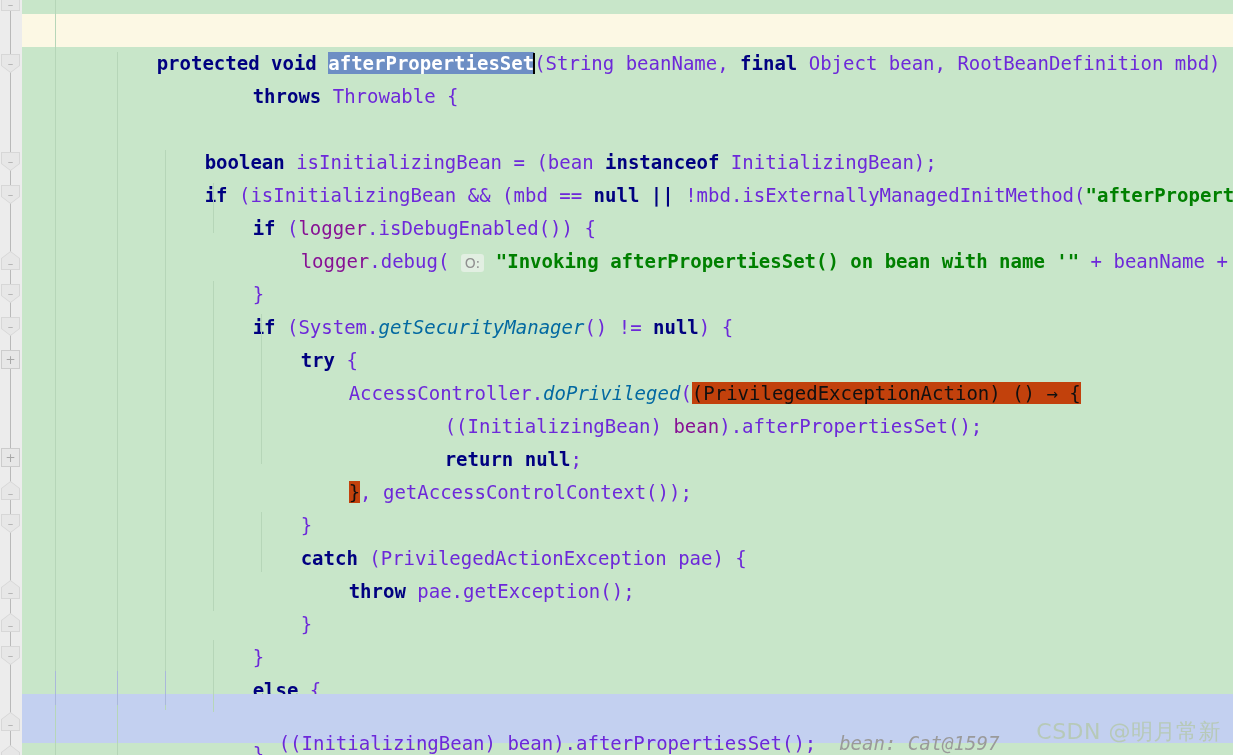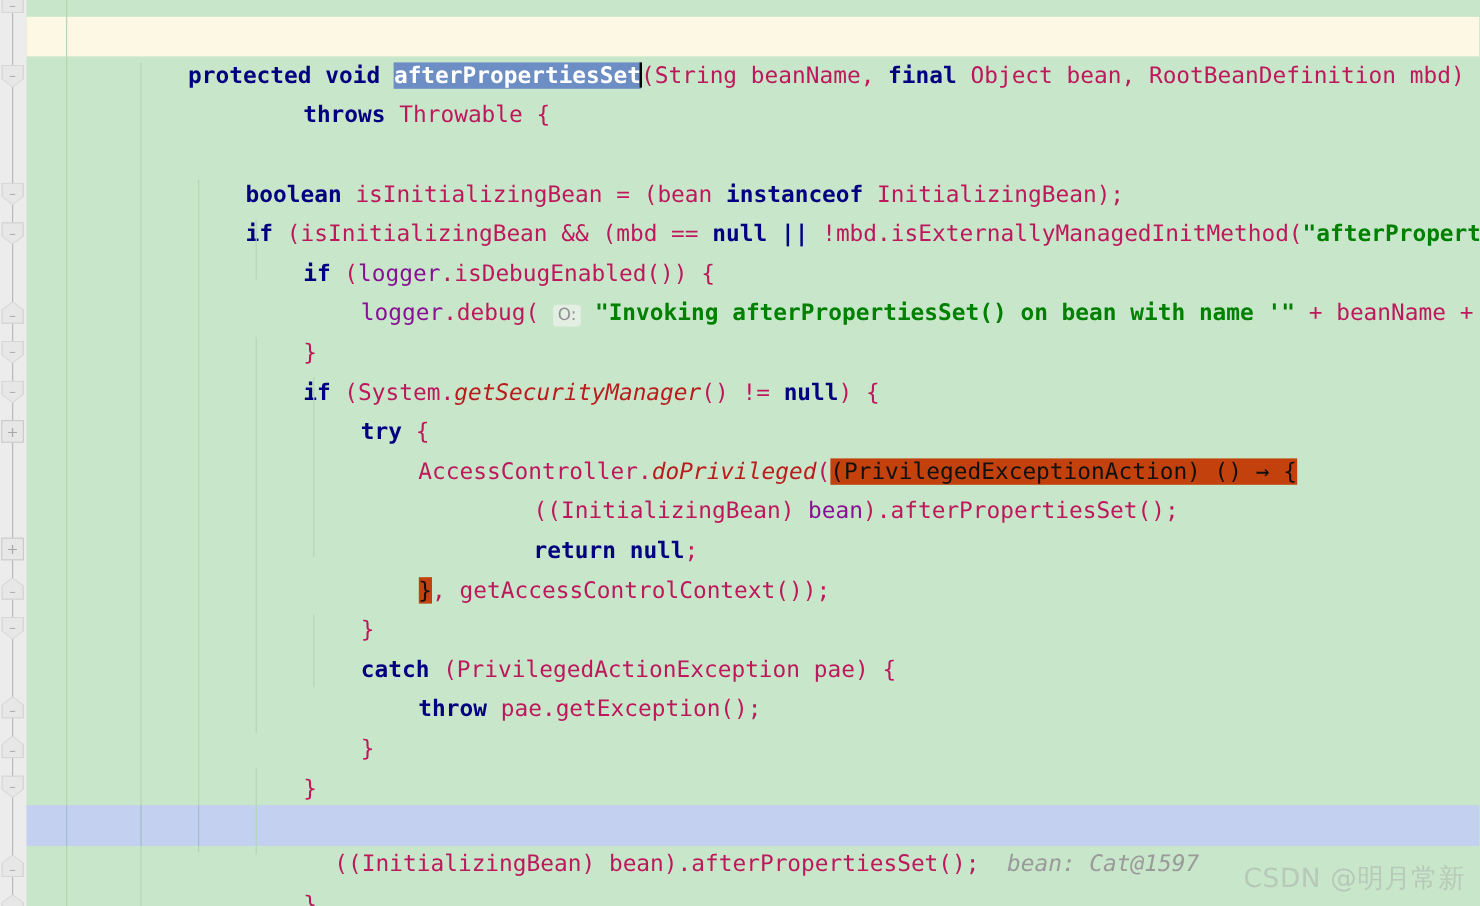--- a/index.html
+++ b/index.html
@@ -107,23 +107,23 @@
     position: absolute;
     width: 1px;
     background: #b6d6b8;
     z-index: 1;
   }
   .guide.on-debug { background: #aab8da; }
 
   
   .kw   { color: #000080; font-weight: bold; }
   .str  { color: #008000; font-weight: bold; }
-  .pln  { color: #be185d; }
+  .pln  { color: #6d28d9; }
   .fld  { color: #871094; }
-  .mth  { color: #b91c1c; font-style: italic; }
+  .mth  { color: #0369a1; font-style: italic; }
   .cmt  { color: #8c8c8c; font-style: italic; }
 
   
   .sel {
     background: #6d8ec4;
     color: #ffffff;
     font-weight: bold;
   }
   .caret-bar {
     display: inline-block;
@@ -398,21 +398,21 @@
       <span class="pln">}</span>
     </span>
   </div>
 
   <div class="row" style="top:641px;">
     <span class="txt" style="left:162px;">
       <span class="kw">else</span><span class="pln"> {</span>
     </span>
   </div>
 
-  <div class="row debug-line" style="top:671px; left:0px; width:1233px; height:34px;">
+  <div class="row debug-line" style="top:694px; left:0px; width:1233px; height:49px;">
     <span class="txt" style="left:210px;">
       <span class="pln">((InitializingBean) bean).afterPropertiesSet();</span><span class="pln">  </span><span class="dbgval">bean: Cat@1597</span>
     </span>
   </div>
   <div class="guide on-debug" style="left:55px;  top:671px; height:34px;"></div>
   <div class="guide on-debug" style="left:117px; top:671px; height:34px;"></div>
   <div class="guide on-debug" style="left:165px; top:671px; height:34px;"></div>
 
   <div class="row" style="top:705px;">
     <span class="txt" style="left:162px;">

